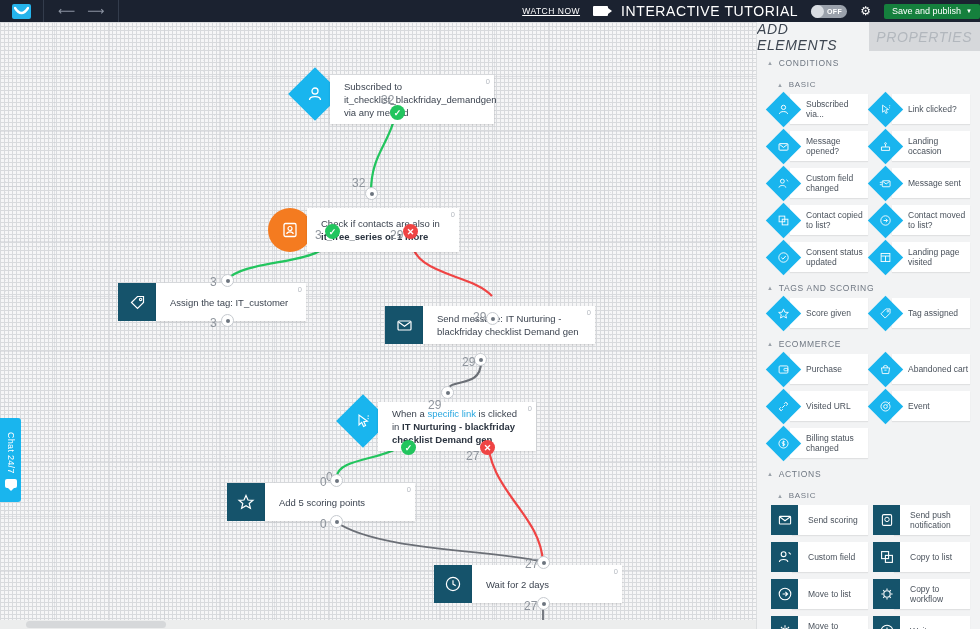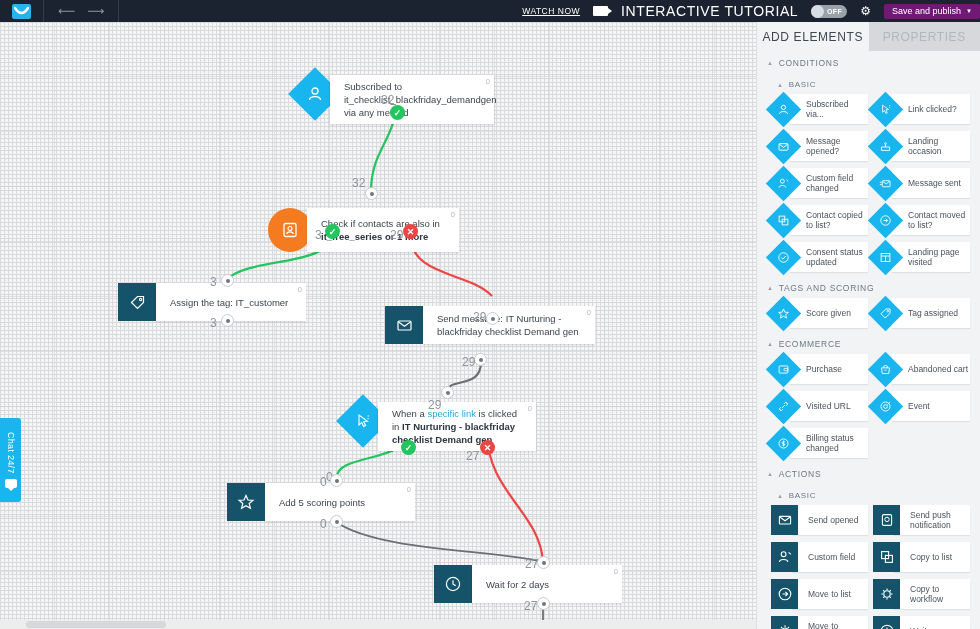--- a/index.html
+++ b/index.html
@@ -38,21 +38,21 @@
   }
   .tut-label { color: #fff; font-size: 14px; letter-spacing: .6px; }
   .toggle {
     width: 36px; height: 13px; border-radius: 7px; background: #9aa1ab;
     position: relative; display: flex; align-items: center; cursor: pointer;
   }
   .toggle .knob { width: 13px; height: 13px; border-radius: 50%; background: #d9dde2; position:absolute; left:0; }
   .toggle .t-txt { position: absolute; right: 5px; font-size: 7px; color: #fff; font-weight: bold; letter-spacing:.4px; }
   .gear { color: #fff; font-size: 12px; cursor: pointer; line-height: 1; }
   .publish-btn {
-    background: #701a75; color: #fff; font-size: 9px; height: 15px;
+    background: #15803d; color: #fff; font-size: 9px; height: 15px;
     border-radius: 2px; padding: 0 8px; display: flex; align-items: center; gap: 5px;
     cursor: pointer;
   }
   .publish-btn .caret { font-size: 6px; }
 
   
   .canvas {
     position: absolute; top: 22px; left: 0; width: 756px; height: 607px;
     background-color: #f6f6f7;
     background-image:
@@ -141,21 +141,21 @@
     background: #d6d8da; border-radius: 4px; }
 
   
   .panel {
     position: absolute; top: 22px; right: 0; width: 224px; height: 607px;
     background: #f2f3f4; border-left: 1px solid #dcdee0; overflow: hidden;
   }
   .tabs { display: flex; height: 29px; }
   .tab {
     flex: 1; display: flex; align-items: center; justify-content: center;
-    font-size: 12px; letter-spacing: .6px; cursor: pointer;
+    font-size: 14px; letter-spacing: .6px; cursor: pointer; font-style: italic;
   }
   .tab.active { background: #f2f3f4; color: #3e4651; }
   .tab.inactive { background: #d6d8db; color: #b2b7bd; }
   .sect-head {
     display: flex; align-items: center; gap: 5px;
     padding: 7px 10px 5px 10px; font-size: 8.5px; letter-spacing: .7px; color: #6f7782;
     cursor: pointer;
   }
   .sect-head.sub { padding-left: 20px; font-size: 8px; }
   .caret-up { font-size: 6px; color: #9aa1a9; }
@@ -627,21 +627,21 @@
         </div>
         <div class="grid2">
           <div class="el-item">
             <div class="el-sq">
               <svg width="16" height="16" viewBox="0 0 16 16">
                 <rect x="2.4" y="4.4" width="11.2" height="7.6" rx="0.8" stroke="#fff" stroke-width="1.1" fill="none"></rect>
                 <path d="M2.9 5 L8 8.8 L13.1 5" stroke="#fff" stroke-width="1.1" fill="none"></path>
               </svg>
             </div>
             <div class="el-card">
-              <span>Send opened</span>
+              <span>Send scoring</span>
             </div>
           </div>
           <div class="el-item">
             <div class="el-sq">
               <svg width="16" height="16" viewBox="0 0 16 16">
                 <rect x="3.4" y="2.6" width="9.2" height="10.8" rx="1.4" stroke="#fff" stroke-width="1.1" fill="none"></rect>
                 <circle cx="8" cy="7.4" r="2.2" stroke="#fff" stroke-width="1" fill="none"></circle>
               </svg>
             </div>
             <div class="el-card">

